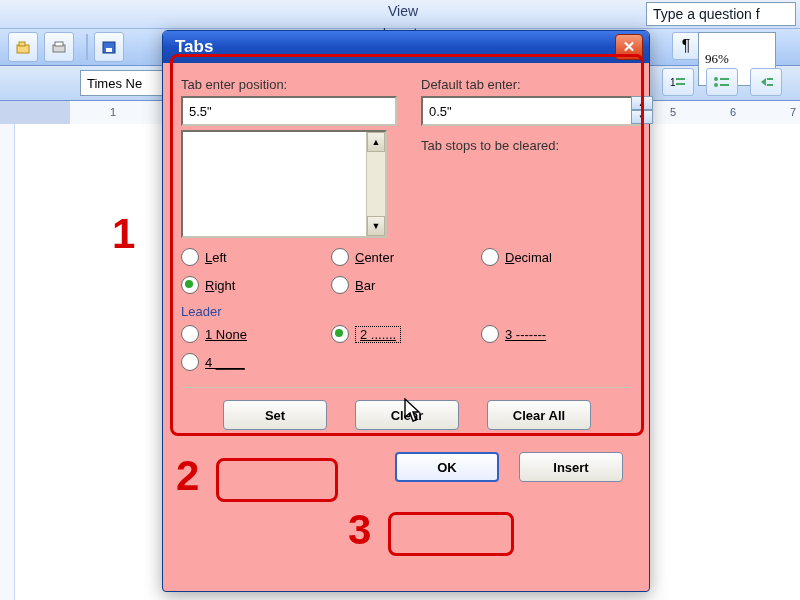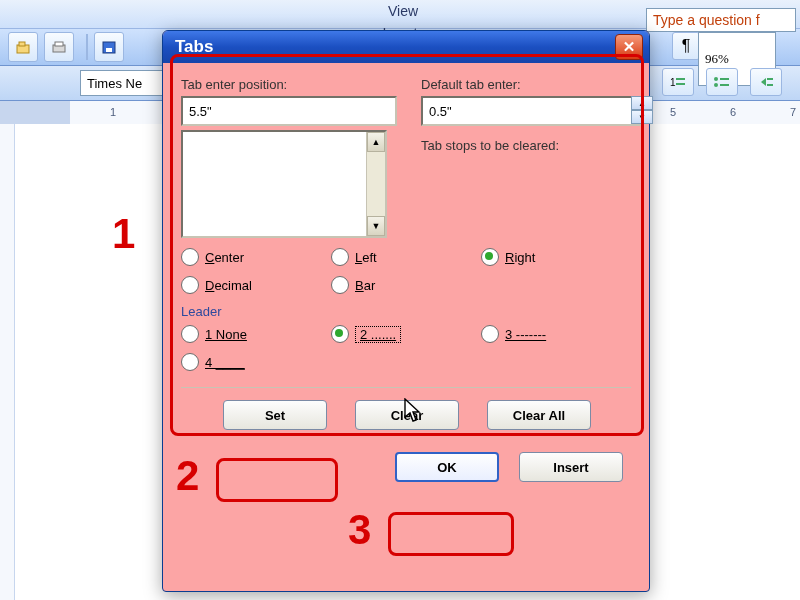--- a/index.html
+++ b/index.html
@@ -4,22 +4,22 @@
 <style>
   html,body{margin:0;padding:0;width:800px;height:600px;overflow:hidden;
     font-family:Tahoma,Arial,sans-serif;font-size:13px;background:#fff;}
   
   .app{position:absolute;left:0;top:0;width:800px;height:600px;}
   .menubar{height:28px;background:linear-gradient(#e9f1fc,#cde0fb);
     border-bottom:1px solid #9ab6e4;display:flex;align-items:center;
     padding:0 8px;color:#2b3a66;font-size:14px;flex-direction:column;}
   .menubar .menu-item{padding:3px 12px;border-radius:3px;}
   .menubar .menu-item.v{margin-left:6px;}
-  .help-box{position:absolute;right:4px;top:8px;width:136px;height:22px;
-    background:#fff;border:1px solid #7f9db9;color:#c2410c;
+  .help-box{position:absolute;right:4px;top:2px;width:136px;height:22px;
+    background:#fff;border:1px solid #7f9db9;color:#0f172a;
     display:flex;align-items:center;padding:0 6px;}
   .toolbar{height:36px;background:linear-gradient(#cfe2fd,#a7c7f4);
     border-bottom:1px solid #6f94cf;display:flex;align-items:center;
     padding:0 8px;}
   .tb-btn{width:28px;height:28px;border:1px solid #9bb7e2;border-radius:3px;
     margin-right:6px;background:linear-gradient(#f7fbff,#d9e9fc);
     display:flex;align-items:center;justify-content:center;}
   .tb-sep{width:2px;height:26px;background:#9bb7e2;margin:0 6px;}
   .zoom-box{position:absolute;right:24px;top:32px;width:64px;height:24px;
     background:#fff;border:1px solid #7f9db9;display:flex;align-items:center;
@@ -220,33 +220,33 @@
           </div>
         </div>
         <div class="label cleared-label">Tab stops to be cleared:</div>
       </div>
     </div>
 
     <div class="groupbox">
       <div class="radio-grid">
         <div class="radio">
             <span class="dot"></span>
+          <span class="lbl"><u>L</u>eft</span>
+          </div>
+        <div class="radio">
+            <span class="dot"></span>
           <span class="lbl"><u>C</u>enter</span>
           </div>
         <div class="radio">
             <span class="dot"></span>
-          <span class="lbl"><u>L</u>eft</span>
+          <span class="lbl"><u>D</u>ecimal</span>
           </div>
         <div class="radio sel">
             <span class="dot"></span>
           <span class="lbl"><u>R</u>ight</span>
-          </div>
-        <div class="radio">
-            <span class="dot"></span>
-          <span class="lbl"><u>D</u>ecimal</span>
           </div>
         <div class="radio">
             <span class="dot"></span>
           <span class="lbl"><u>B</u>ar</span>
           </div>
       </div>
     </div>
 
     <div class="groupbox">
       <div class="group-title">Leader</div>

